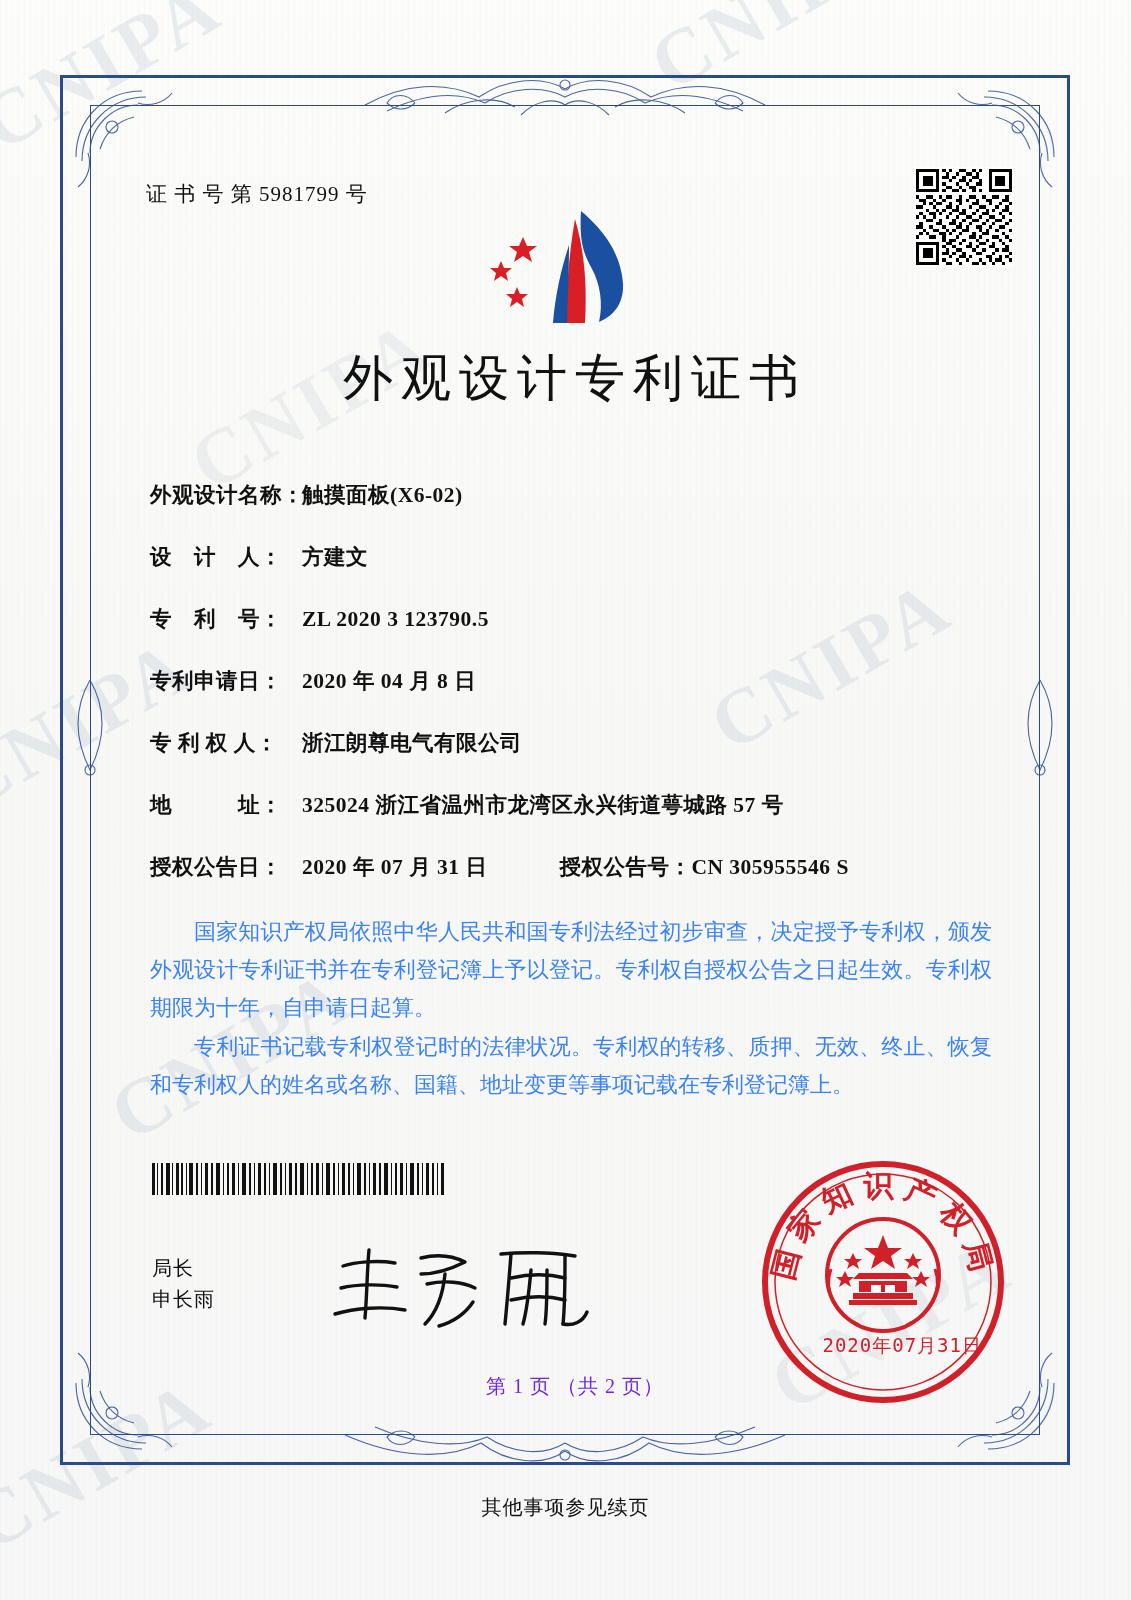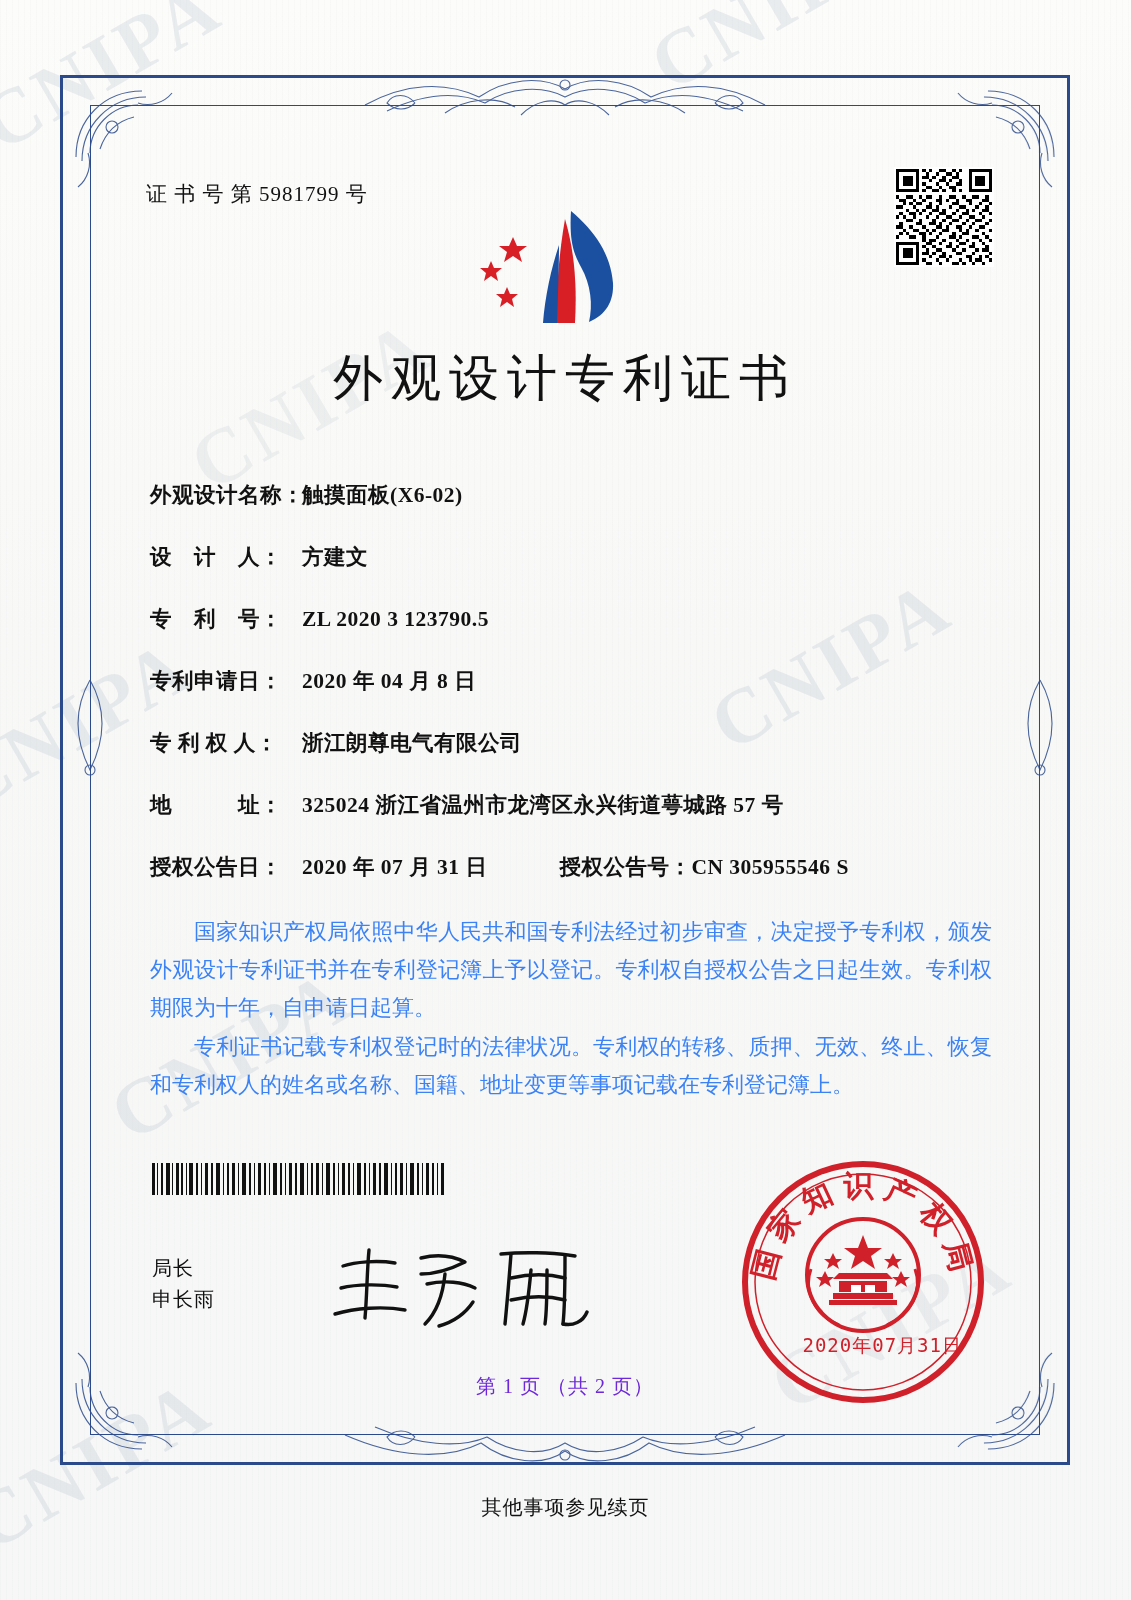--- a/index.html
+++ b/index.html
@@ -62,21 +62,21 @@
   }
   .frame-deco {
     position: absolute;
     pointer-events: none;
   }
 
   
   .content {
     position: absolute;
     left: 90px; top: 105px;
-    width: 950px; height: 1330px;
+    width: 950px; height: 1330px; padding-left: 20px;
   }
 
   .cert-no {
     position: absolute;
     left: 56px; top: 75px;
     font-size: 21px;
     color: #111;
     letter-spacing: 1px;
   }
 

